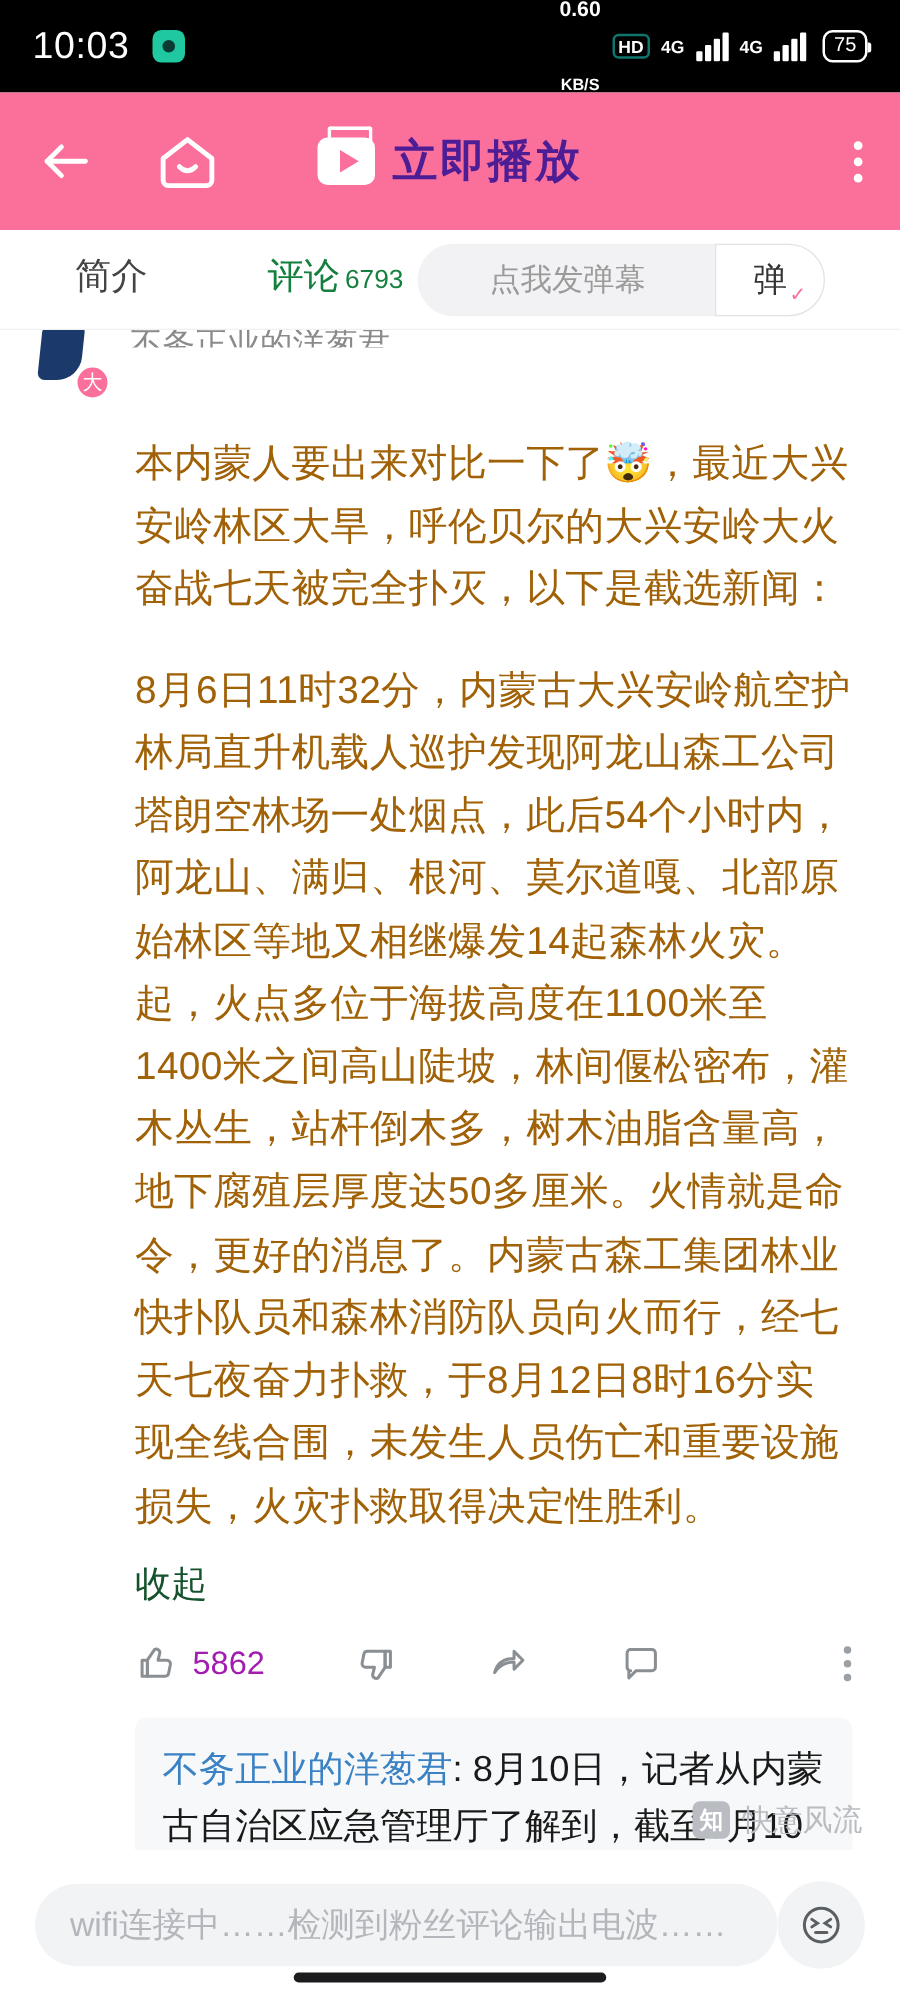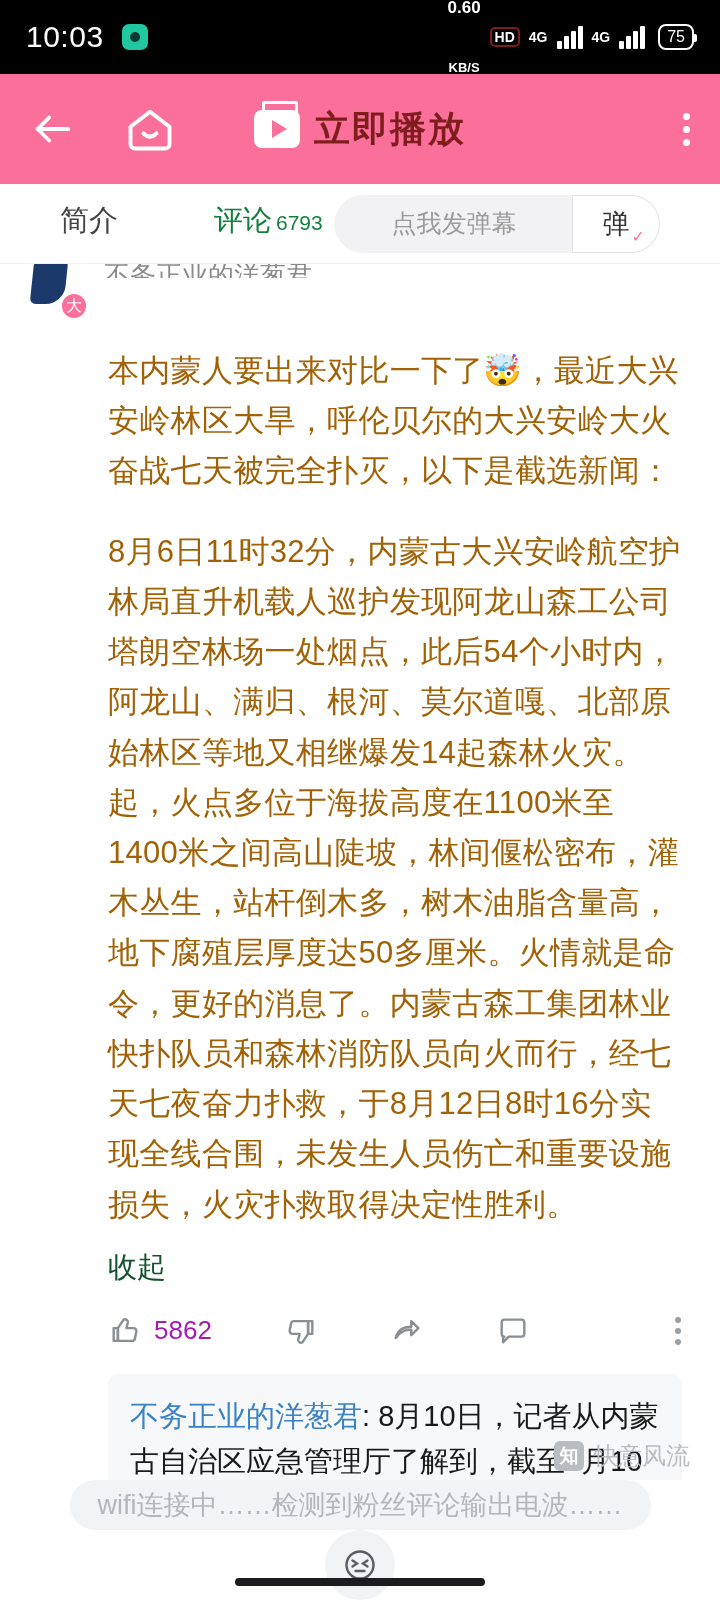--- a/index.html
+++ b/index.html
@@ -53,21 +53,21 @@
     align-items: center;
     gap: 9px;
   }
   .net-speed {
     text-align: center;
     line-height: 1.05;
   }
   .net-speed .v { font-size: 17px; font-weight: bold; display: block; }
   .net-speed .u { font-size: 13px; font-weight: bold; display: block; margin-top: 44px; }
   .hd-badge {
-    border: 2px solid #7f1d1d;
+    border: 2px solid #0f766e;
     border-radius: 5px;
     font-size: 14px;
     font-weight: bold;
     padding: 1px 3px;
     line-height: 1;
   }
   .sig {
     display: flex;
     align-items: flex-end;
     gap: 2px;
@@ -144,21 +144,21 @@
     position: absolute;
     top: -9px; left: 8px;
     width: 30px; height: 10px;
     border-top: 3px solid #fff;
     border-left: 3px solid #fff;
     border-right: 3px solid #fff;
     border-radius: 3px 3px 0 0;
     transform: skewX(0deg);
   }
   .hdr-title {
-    color: #7f1d1d;
+    color: #4c1d95;
     font-size: 36px;
     font-weight: 600;
     letter-spacing: 2px;
     font-family: Liberation Serif, serif;
   }
   .dots-v {
     margin-left: auto;
     width: 8px;
     display: flex;
     flex-direction: column;
@@ -335,21 +335,20 @@
 
   
   .bottombar {
     position: absolute;
     left: 0; right: 0; bottom: 0;
     height: 120px;
     background: #ffffff;
     display: flex;
     align-items: center;
     padding: 0 28px;
-    flex-direction: column;
   }
   .bb-input {
     flex: 1;
     height: 66px;
     background: #f2f3f5;
     border-radius: 34px;
     display: flex;
     align-items: center;
     padding: 0 28px;
     color: #b3b6ba;

